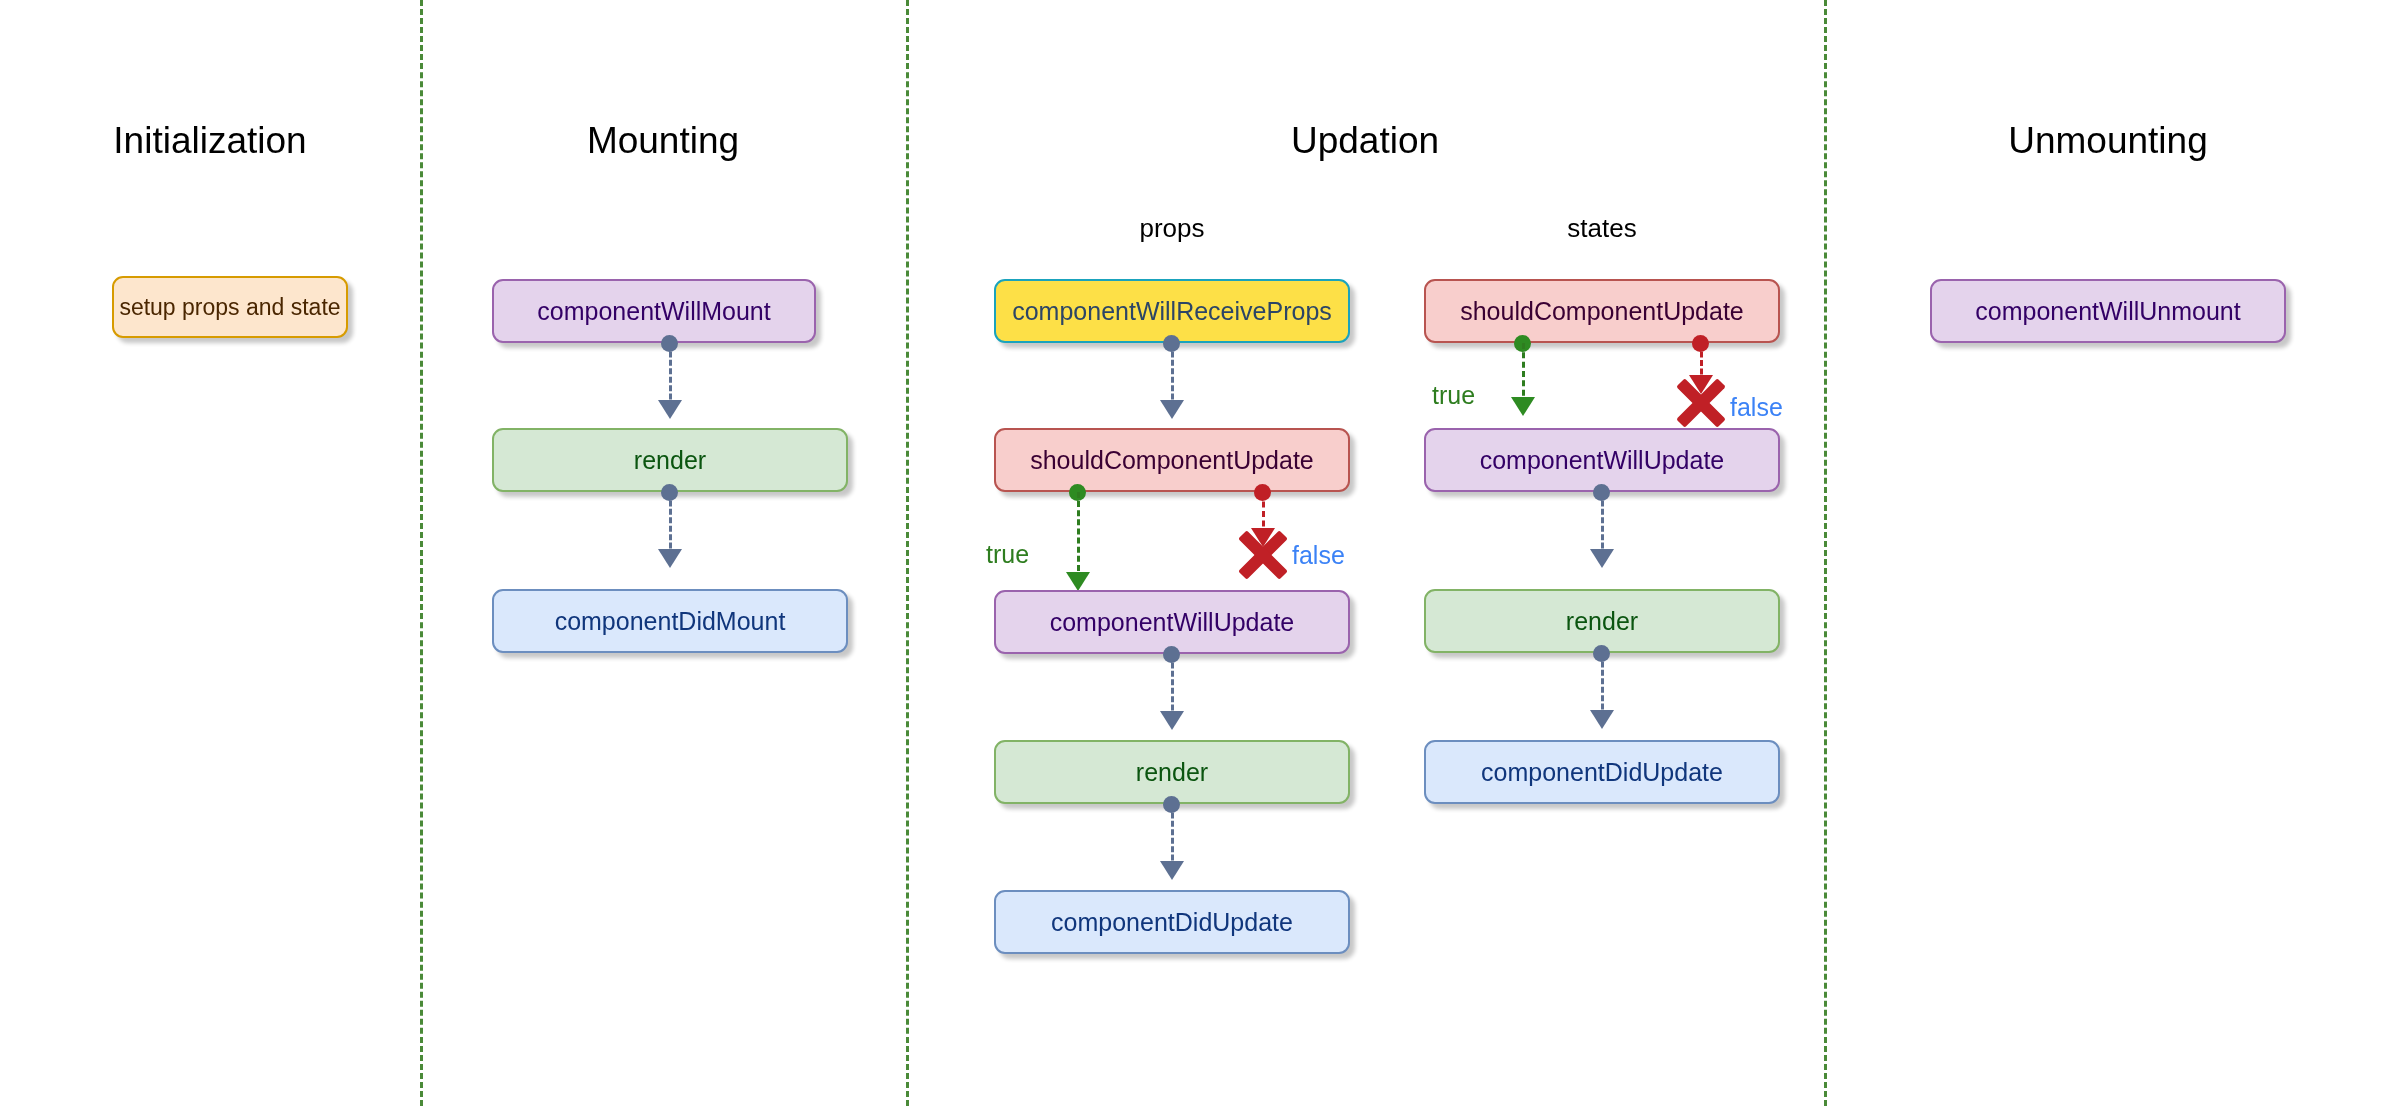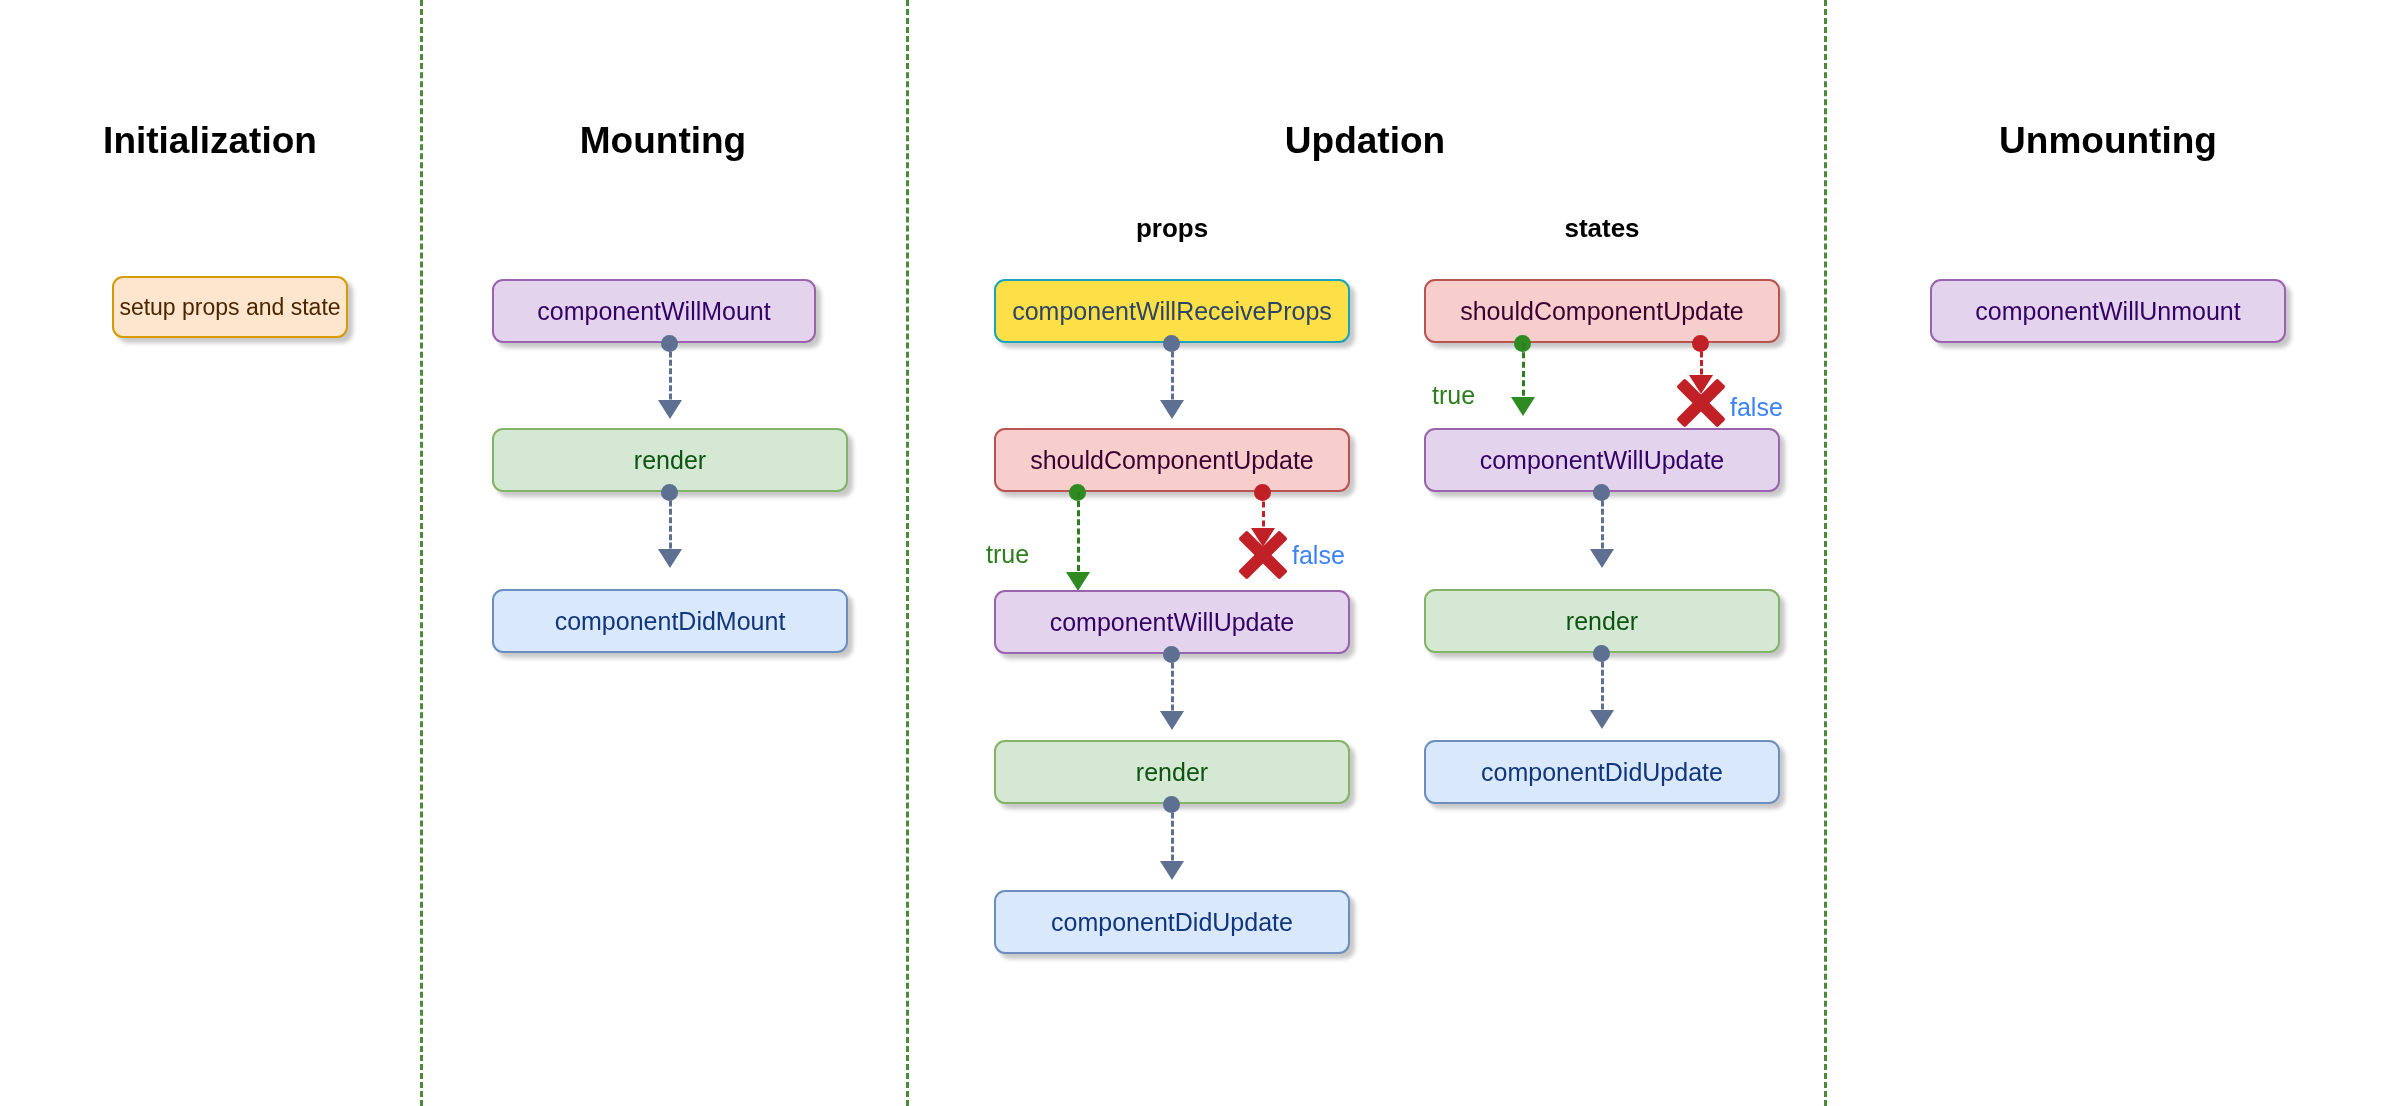--- a/index.html
+++ b/index.html
@@ -27,30 +27,30 @@
     height: 1106px;
     border-left: 3px dashed #4a8a38;
   }
 
   
   .col-title {
     position: absolute;
     text-align: center;
     color: #000000;
     font-size: 37px;
-    font-weight: 700;
+    font-weight: 400;
     line-height: 1;
     white-space: nowrap;
   }
   .sub-title {
     position: absolute;
     text-align: center;
     color: #000000;
     font-size: 26px;
-    font-weight: 700;
+    font-weight: 400;
     line-height: 1;
     white-space: nowrap;
   }
 
   
   .node {
     position: absolute;
     box-sizing: border-box;
     display: flex;
     align-items: center;

